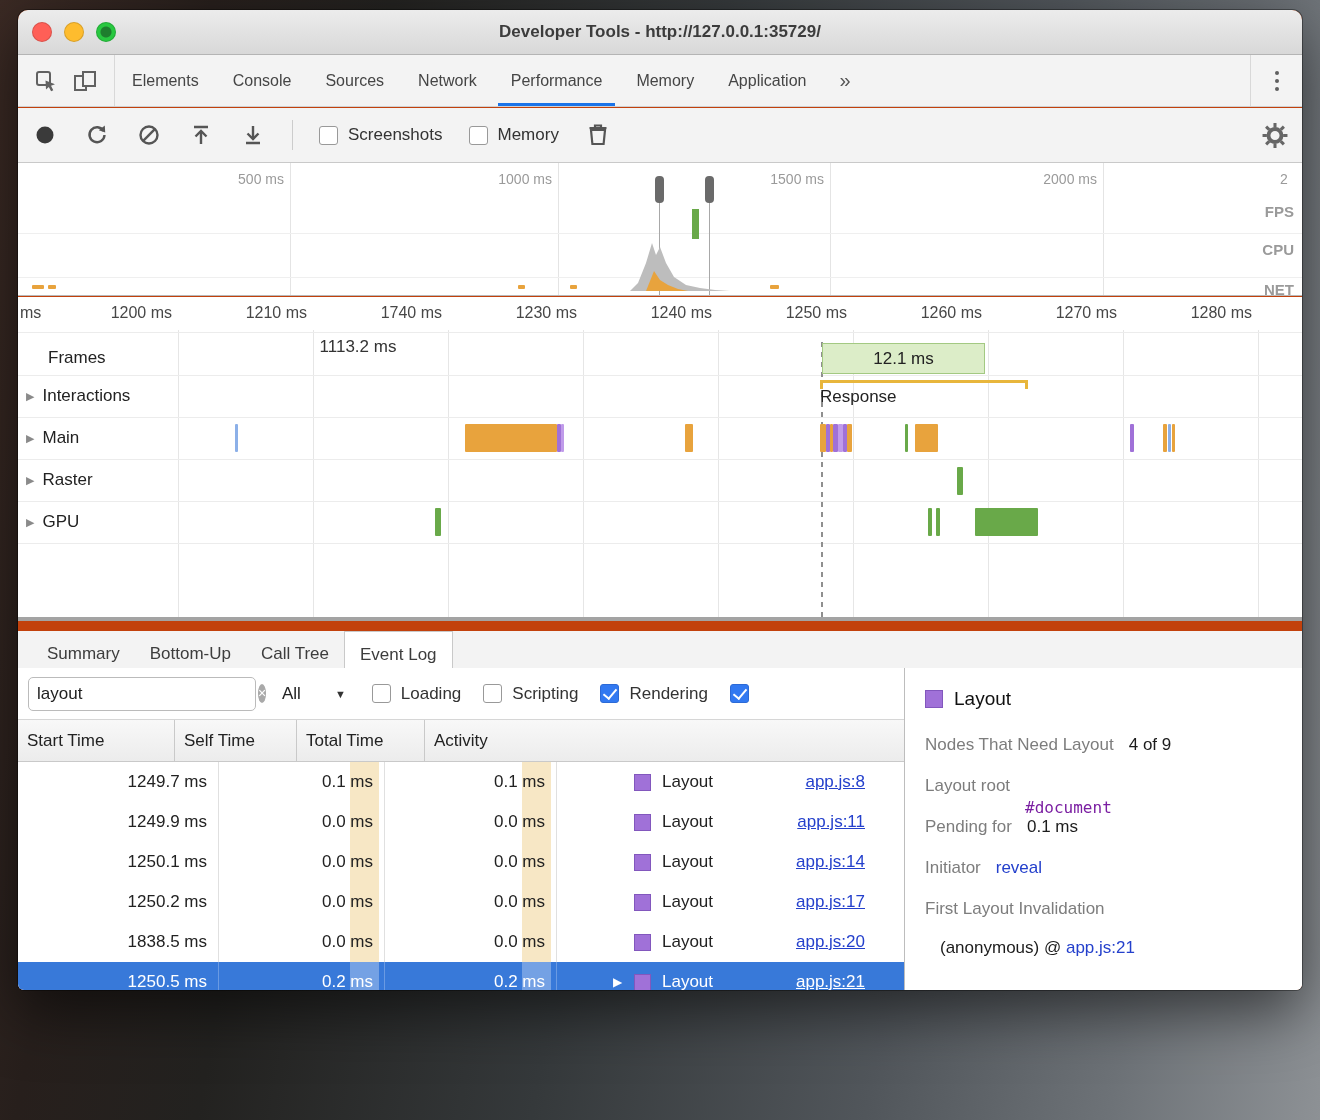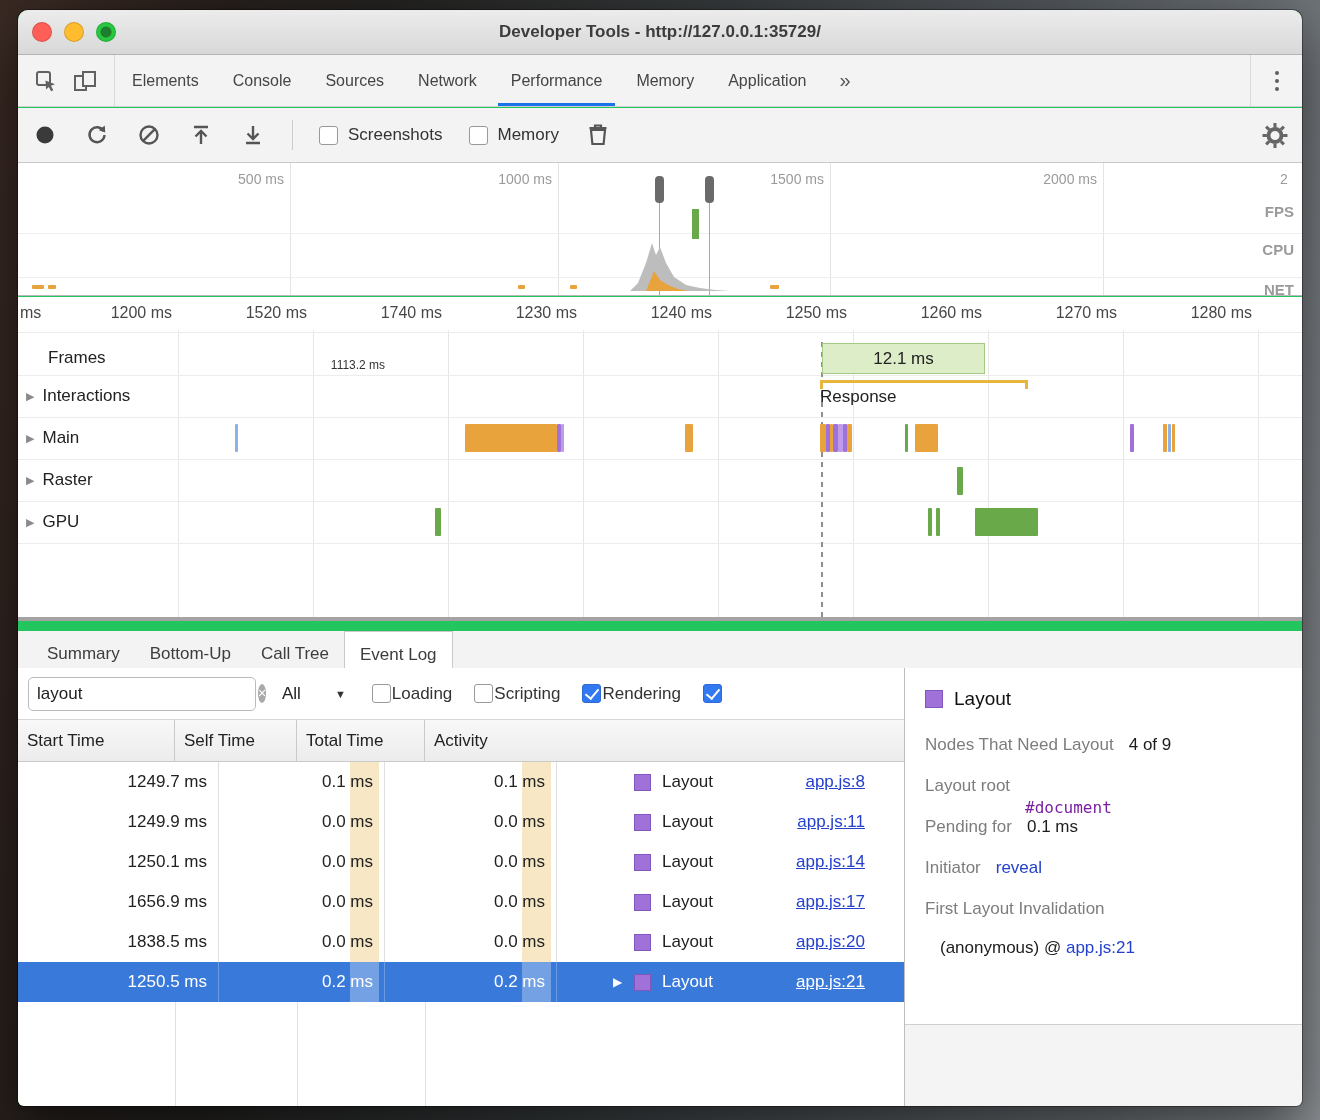--- a/index.html
+++ b/index.html
@@ -3,22 +3,22 @@
 <meta charset="utf-8">
 <style>
   * { margin:0; padding:0; box-sizing:border-box; }
   html,body { width:1320px; height:1120px; overflow:hidden; }
   body {
     font-family:"Liberation Sans","DejaVu Sans",sans-serif;
     background:linear-gradient(100deg,#3b2a24 0%,#271f1c 14%,#232220 26%,#35393b 48%,#51565b 70%,#6d7277 86%,#8d9195 100%);
     position:relative; color:#222;
   }
   .window {
-    position:absolute; left:18px; top:10px; width:1284px; height:1096px;
-    background:#22c55e; border-radius:10px 10px 6px 6px; overflow:hidden;
+    position:absolute; left:18px; top:10px; width:1284px; height:980px;
+    background:#c2410c; border-radius:10px 10px 6px 6px; overflow:hidden;
     box-shadow:0 22px 60px rgba(0,0,0,0.55), 0 0 0 1px rgba(0,0,0,0.35);
   }
   
   .titlebar { position:absolute; left:0; top:0; right:0; height:45px;
     background:linear-gradient(#ececec,#d8d8d8); border-bottom:1px solid #b4b4b4;
     display:flex; align-items:center; justify-content:center; }
   .traffic { position:absolute; left:14px; top:12px; display:flex; gap:12px; }
   .dot { width:20px; height:20px; border-radius:50%; }
   .dot.red    { background:#ff5f57; box-shadow:inset 0 0 0 1px rgba(0,0,0,.15); }
   .dot.yellow { background:#febc2e; box-shadow:inset 0 0 0 1px rgba(0,0,0,.15); }
@@ -62,22 +62,22 @@
   .flame { position:absolute; left:0; top:287px; right:0; height:324px; background:#fff;
     border-bottom:4px solid #a3a3a3; overflow:hidden; }
   .f-grid { position:absolute; top:33px; bottom:0; width:1px; background:#e6e6e6; }
   .f-tick { position:absolute; top:7px; width:76px; text-align:right; font-size:16px; color:#474747; }
   .f-edge { position:absolute; top:7px; left:2px; font-size:16px; color:#474747; }
   .f-rowsep { position:absolute; left:0; right:0; height:1px; background:#ececec; }
   .cursor-line { position:absolute; top:45px; bottom:0; width:2px;
     background:repeating-linear-gradient(to bottom,#8f8f8f 0 5px,transparent 5px 10px); }
   .frame-box { position:absolute; top:46px; height:31px; background:#dcedc8; border:1px solid #a3c982;
     display:flex; align-items:center; justify-content:center; font-size:17px; color:#222; }
-  .prev-frame-label { position:absolute; top:52px; height:31px; display:flex; align-items:center;
-    justify-content:center; font-size:12px; color:#333; }
+  .prev-frame-label { position:absolute; top:34px; height:31px; display:flex; align-items:center;
+    justify-content:center; font-size:17px; color:#333; }
   .response-line { position:absolute; top:83px; height:3px; background:#e8b63c; }
   .response-line::before, .response-line::after { content:""; position:absolute; top:0; width:3px; height:9px; background:#e8b63c; }
   .response-line::before { left:0; } .response-line::after { right:0; }
   .response-label { position:absolute; top:90px; font-size:17px; color:#222; }
   .row-label { position:absolute; left:8px; display:flex; align-items:center; gap:8px; font-size:17px; color:#222; }
   .row-label .rtri { font-size:11px; color:#8a8a8a; }
   .frames-label { position:absolute; left:30px; top:51px; font-size:17px; color:#222; }
   .track { position:absolute; left:0; right:0; height:28px; }
   .track .bar { position:absolute; top:0; bottom:0; border-radius:1px; }
   
@@ -93,21 +93,21 @@
   .filter-row { position:absolute; left:0; top:0; right:0; height:52px; display:flex; align-items:center;
     gap:22px; padding:0 10px; border-bottom:1px solid #d6d6d6; background:#fff; }
   .filter-box { width:228px; height:34px; border:1px solid #bbb; border-radius:5px; background:#fff;
     display:flex; align-items:center; padding:0 8px; }
   .filter-box input { flex:1; border:none; outline:none; font-size:17px; color:#222; background:transparent;
     font-family:inherit; }
   .clear-x { width:19px; height:19px; border-radius:50%; background:#a9a9a9; color:#fff; font-size:14px;
     line-height:19px; text-align:center; }
   .dd { display:flex; align-items:center; gap:34px; font-size:17px; color:#222; padding:0 4px; }
   .dd .caret { font-size:11px; color:#333; }
-  .fcb { display:flex; align-items:center; gap:1px; font-size:17px; color:#333; }
+  .fcb { display:flex; align-items:center; gap:10px; font-size:17px; color:#333; }
   
   .etable { position:absolute; left:0; top:52px; right:0; bottom:0; }
   .col-line { position:absolute; top:0; bottom:0; width:1px; background:#e0e0e0; }
   .ehead { position:absolute; left:0; top:0; right:0; height:42px; background:linear-gradient(#f8f8f8,#ececec);
     border-bottom:1px solid #c9c9c9; display:flex; font-size:17px; color:#222; z-index:2; }
   .hcell { display:flex; align-items:center; padding-left:9px; border-right:1px solid #c9c9c9; }
   .hc1 { width:157px; } .hc2 { width:122px; } .hc3 { width:128px; } .hc4 { flex:1; border-right:none; }
   .erow { position:absolute; left:0; right:0; height:40px; display:flex; background:#fff; z-index:1; }
   .erow.selected { background:#3879d9; color:#fff; }
   .ecell { position:relative; height:40px; line-height:40px; font-size:17px;margin-left:44px; }
@@ -288,21 +288,21 @@
     <div class="f-grid" style="left:295px"></div>
     <div class="f-grid" style="left:430px"></div>
     <div class="f-grid" style="left:565px"></div>
     <div class="f-grid" style="left:700px"></div>
     <div class="f-grid" style="left:835px"></div>
     <div class="f-grid" style="left:970px"></div>
     <div class="f-grid" style="left:1105px"></div>
     <div class="f-grid" style="left:1240px"></div>
     <div class="f-edge">ms</div>
     <div class="f-tick" style="left:78px">1200 ms</div>
-    <div class="f-tick" style="left:213px">1520 ms</div>
+    <div class="f-tick" style="left:213px">1210 ms</div>
     <div class="f-tick" style="left:348px">1740 ms</div>
     <div class="f-tick" style="left:483px">1230 ms</div>
     <div class="f-tick" style="left:618px">1240 ms</div>
     <div class="f-tick" style="left:753px">1250 ms</div>
     <div class="f-tick" style="left:888px">1260 ms</div>
     <div class="f-tick" style="left:1023px">1270 ms</div>
     <div class="f-tick" style="left:1158px">1280 ms</div>
     <div class="f-rowsep" style="top:35px"></div>
     <div class="f-rowsep" style="top:78px"></div>
     <div class="f-rowsep" style="top:120px"></div>
@@ -445,21 +445,21 @@
           <div class="ecell ec2 num barbg"><span>0.0 ms</span></div>
           <div class="ecell ec3 num barbg"><span>0.0 ms</span></div>
           <div class="ecell ec4 act">
             <span class="tri">▶</span>
             <span class="sq"></span>
             <span class="aname">Layout</span>
             <a class="loc">app.js:14</a>
           </div>
         </div>
         <div class="erow" style="top:162px">
-          <div class="ecell ec1 num"><span>1656.9 ms</span></div>
+          <div class="ecell ec1 num"><span>1250.2 ms</span></div>
           <div class="ecell ec2 num barbg"><span>0.0 ms</span></div>
           <div class="ecell ec3 num barbg"><span>0.0 ms</span></div>
           <div class="ecell ec4 act">
             <span class="tri">▶</span>
             <span class="sq"></span>
             <span class="aname">Layout</span>
             <a class="loc">app.js:17</a>
           </div>
         </div>
         <div class="erow" style="top:202px">

